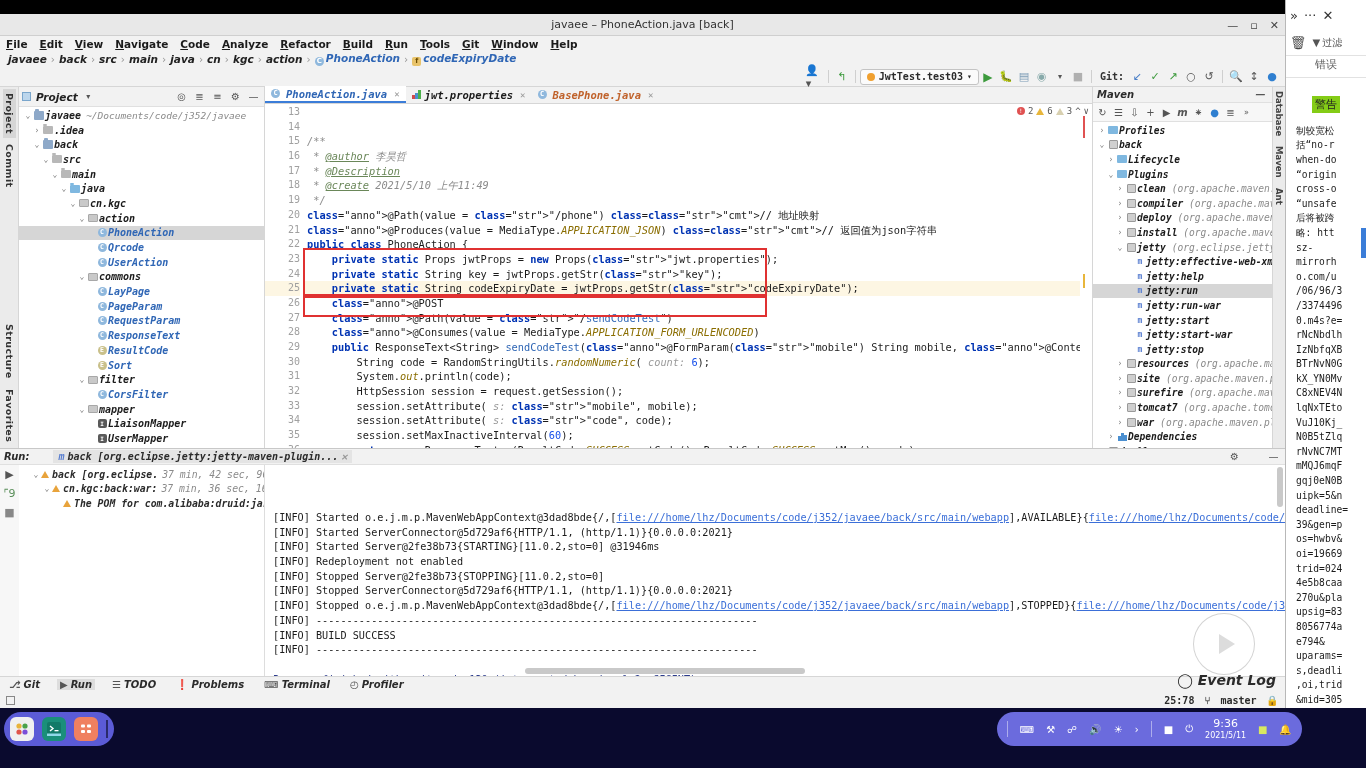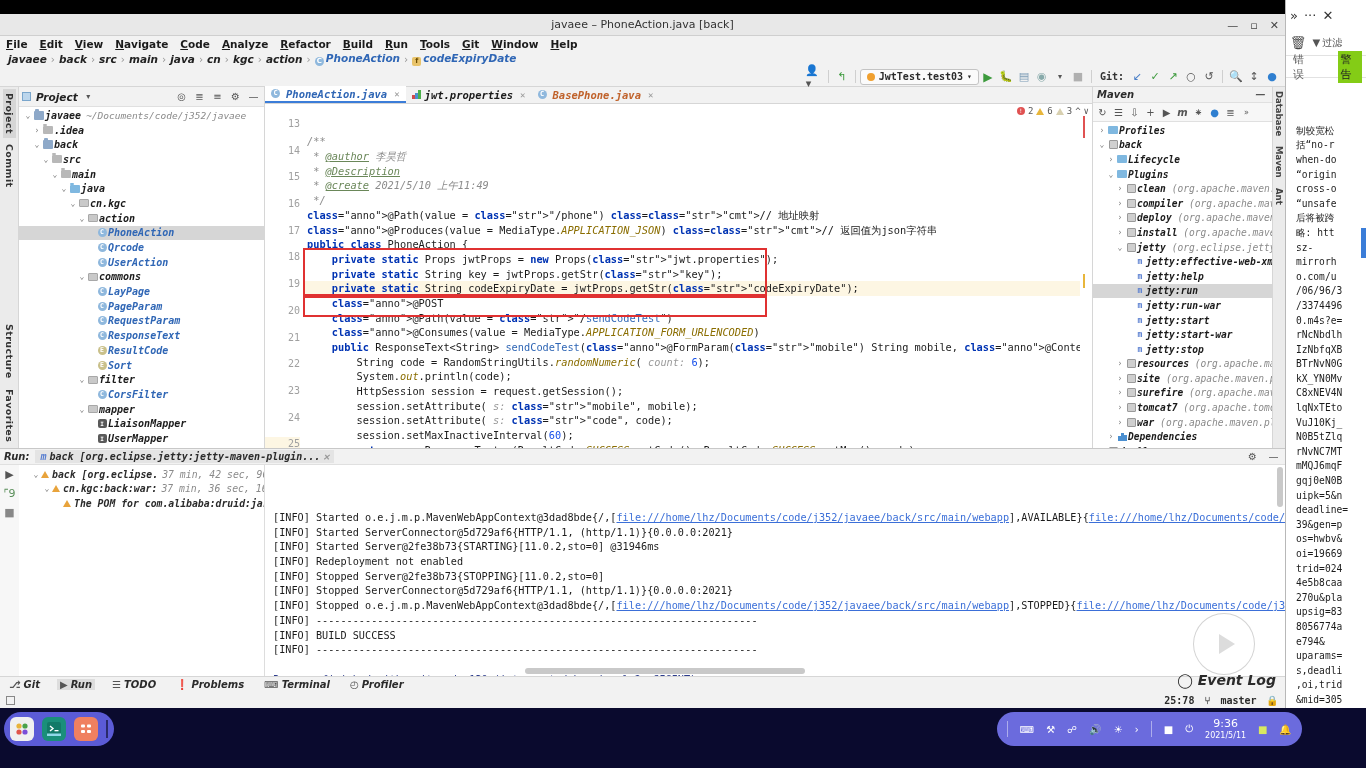--- a/index.html
+++ b/index.html
@@ -107,21 +107,21 @@
   .etab .nm.orange { color:#c0622b; }
   .etab .nm.plain { color:#1b1b1b; }
   .bars-ico { width:9px;height:9px;display:inline-block;background:
       linear-gradient(to top,#d04b4b 0 40%,transparent 40%) 0 0/3px 9px no-repeat,
       linear-gradient(to top,#4b8fd0 0 70%,transparent 70%) 3px 0/3px 9px no-repeat,
       linear-gradient(to top,#4bb04b 0 100%,transparent 100%) 6px 0/3px 9px no-repeat; }
 
   .edwrap { flex:1; display:flex; min-height:0; position:relative; overflow:hidden; }
   .gutter { width:38px; background:#fff; border-right:0; font-family:"DejaVu Sans Mono",monospace;
             font-size:10px; color:#a0a0a0; text-align:right; padding-right:3px; padding-top:1px; }
-  .gline { height:14.7px; line-height:14.7px; position:relative;margin-top:12px; }
+  .gline { height:14.7px; line-height:14.7px; position:relative; }
   .gline.hl { background:#fdf6e3; }
   .code { flex:1; font-family:"DejaVu Sans Mono",monospace; font-size:10.3px; color:#1b1b1b;
           padding-top:1px; white-space:pre; overflow:hidden; position:relative; }
   .cl { height:14.7px; line-height:14.7px; padding-left:4px; }
   .cl.hl { background:#fdf6e3; }
   .kw { color:#0033b3; font-weight:bold; }
   .doc { color:#8c8c8c; font-style:italic; }
   .tag { color:#6a8759; text-decoration:underline; font-style:italic; }
   .stat { color:#8a6d00; font-style:italic; }
   .fld { color:#7a3e9d; }
@@ -160,21 +160,21 @@
       linear-gradient(to top,#4b8fd0 0 90%,transparent 90%) 3px 0/3px 9px no-repeat,
       linear-gradient(to top,#4b8fd0 0 70%,transparent 70%) 6px 0/3px 9px no-repeat;}
 
   
   .rstrip { width:13px; background:#ebebeb; border-left:1px solid #d6d6d6;
             display:flex; flex-direction:column; align-items:center; gap:10px; padding-top:4px; }
   .rtab { writing-mode:vertical-rl; font-size:8.5px; font-weight:bold; color:#444; cursor:default; }
 
   
   .runwin { height:228px; background:#fff; border-top:1px solid #c8c8c8; display:flex; flex-direction:column; }
-  .runhdr { height:16px; background:#f2f2f2; display:flex; align-items:center; padding:0 4px; gap:6px;
+  .runhdr { height:16px; background:#f2f2f2; display:flex; align-items:center; padding:0 4px; gap:24px;
             border-bottom:1px solid #e0e0e0; }
   .runhdr .lab { font-size:10px; font-weight:bold; font-style:italic; }
   .runhdr .tabx { font-size:10px; font-weight:bold; font-style:italic; font-family:"DejaVu Sans Mono",monospace;
                   background:#e4e4e4; padding:1px 5px; display:flex; align-items:center; gap:3px; }
   .runhdr .spacer { flex:1; }
   .runbody { flex:1; display:flex; min-height:0; }
   .runleftbar { width:19px; background:#f7f7f7; display:flex; flex-direction:column; align-items:center; gap:6px; padding-top:3px; }
   .runleftbar .ic { font-size:11px; color:#555; cursor:default; }
   .runtree { width:246px; border-right:1px solid #ddd; font-family:"DejaVu Sans Mono",monospace;
              font-size:9.8px; font-weight:bold; font-style:italic; padding-top:2px; overflow:hidden; }
@@ -202,21 +202,21 @@
   .sq-small { width:9px;height:9px;border:1px solid #888; }
 
   
   .devtools { position:absolute; right:0; top:0; width:81px; height:710px; background:#fff;
               border-left:1px solid #b8b8b8; display:flex; flex-direction:column; overflow:hidden; z-index:5; }
   .dt-top { height:30px; display:flex; align-items:center; gap:6px; padding:0 4px; font-size:13px; color:#333; }
   .dt-row2 { height:26px; display:flex; align-items:center; gap:6px; padding:0 4px; border-bottom:1px solid #e2e2e2; }
   .dt-trash { font-size:13px; color:#444; }
   .dt-filter { font-size:10px; color:#555; display:flex; align-items:center; gap:2px; }
   .dt-tabs { height:22px; display:flex; align-items:center; gap:23px; padding:0 4px; border-bottom:1px solid #e2e2e2;
-             font-size:11px; }
+             font-size:11px;flex-direction:column; }
   .dt-tab { padding:1px 3px; color:#5b5b5b; cursor:default; }
   .dt-tab.sel { background:#84cc16; color:#222; }
   .dt-log { flex:1; font-family:"DejaVu Sans Mono",monospace; font-size:9.6px; color:#1b1b1b;
             padding:2px 2px 2px 10px; overflow:hidden; white-space:pre; line-height:14.6px; position:relative; }
   .dt-vbar { position:absolute; right:0; top:150px; width:5px; height:30px; background:#3b7dd8; }
 
   
   .vidbtn { position:absolute; left:1193px; top:613px; width:62px; height:62px; border-radius:50%;
             background:rgba(255,255,255,.55); border:1px solid rgba(200,200,200,.8);
             display:flex; align-items:center; justify-content:center; z-index:6; }

